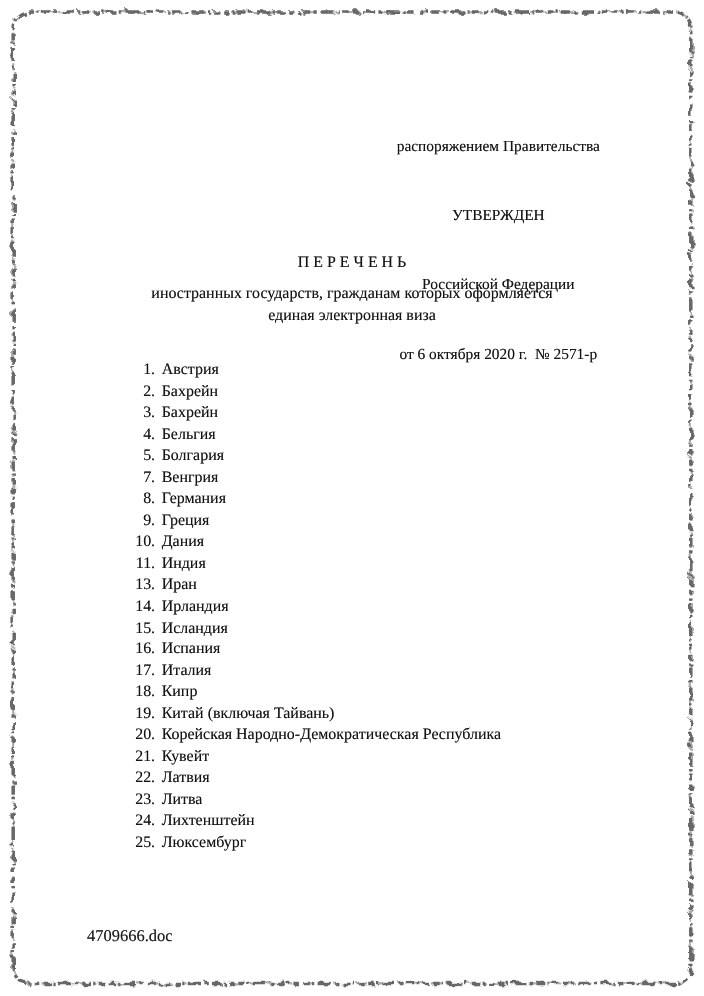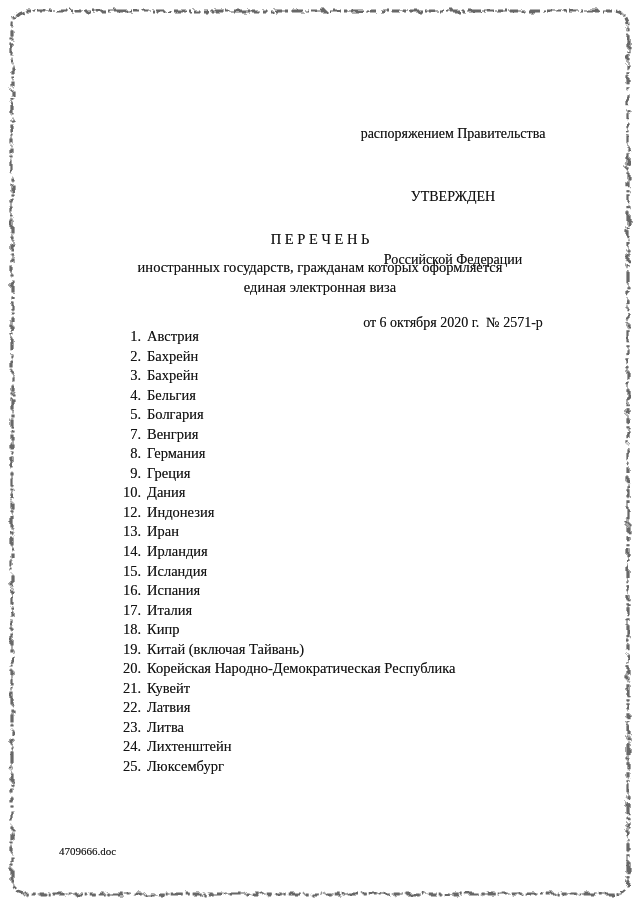--- a/index.html
+++ b/index.html
@@ -30,22 +30,22 @@
   }
   .country-list {
     position: absolute; left: 115px; top: 327px; width: 480px;
     margin: 0; padding: 0; list-style: none;
     font-size: 14.5px; line-height: 19.55px;
   }
   .country-row { white-space: nowrap; }
   .num { display: inline-block; width: 26px; text-align: right; }
   .nm { margin-left: 6px; }
   .doc-footer {
-    position: absolute; left: 59px; top: 844px;
-    font-size: 11px; line-height: 14px; color: #1c1c1c;
+    position: absolute; left: 79px; top: 844px;
+    font-size: 15px; line-height: 14px; color: #1c1c1c;
   }
 </style>
 </head>
 <body>
 
 <div class="page">
 
   <svg class="scan-border" width="640" height="905" viewBox="0 0 640 905" aria-hidden="true">
     <defs>
       <filter id="rough" x="-5%" y="-5%" width="110%" height="110%">
@@ -101,24 +101,24 @@
     </li>
 
     <li class="country-row">
       <span class="num">9.</span><span class="nm">Греция</span>
     </li>
 
     <li class="country-row">
       <span class="num">10.</span><span class="nm">Дания</span>
     </li>
 
+    <li class="country-row">
+      <span class="num">11.</span><span class="nm">Индия</span>
+    </li>
 
-    <li class="country-row">
-      <span class="num">12.</span><span class="nm">Индонезия</span>
-    </li>
 
     <li class="country-row">
       <span class="num">13.</span><span class="nm">Иран</span>
     </li>
 
     <li class="country-row">
       <span class="num">14.</span><span class="nm">Ирландия</span>
     </li>
 
     <li class="country-row">

